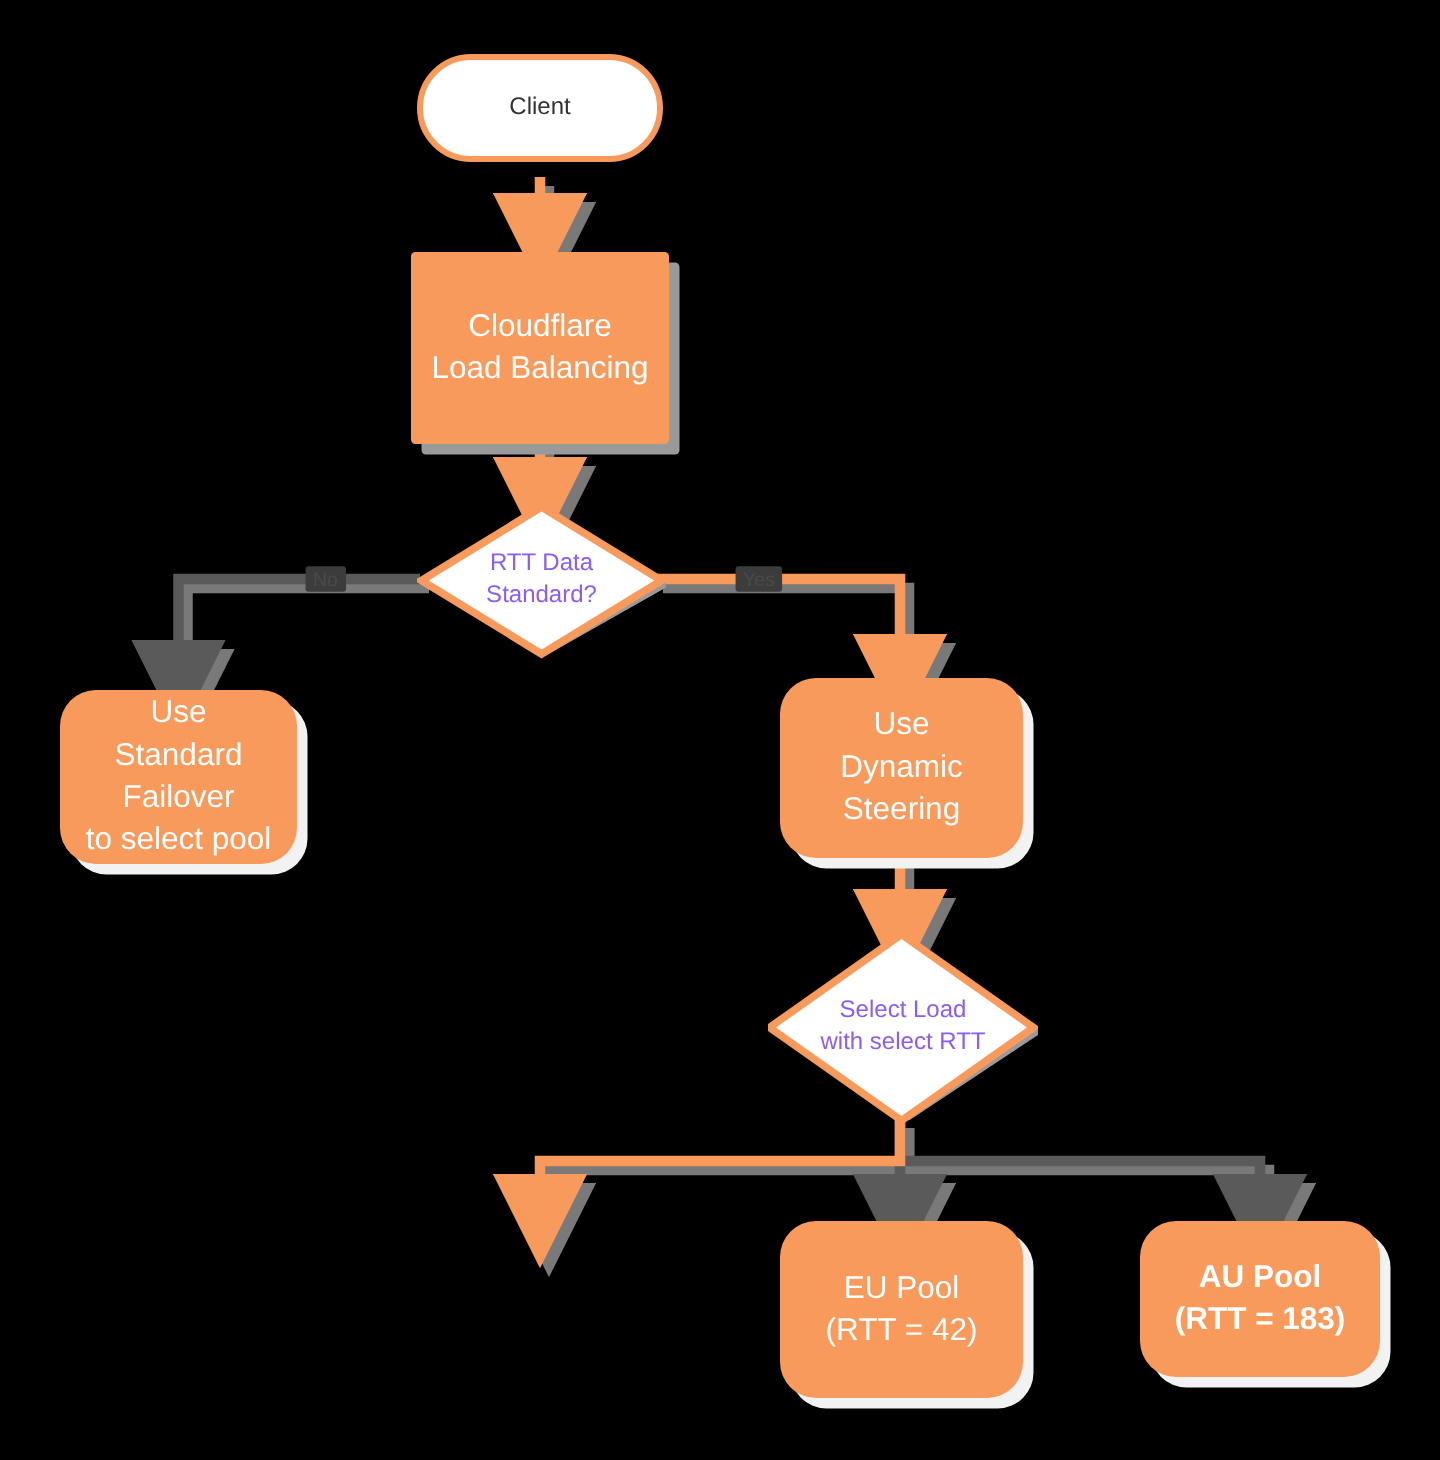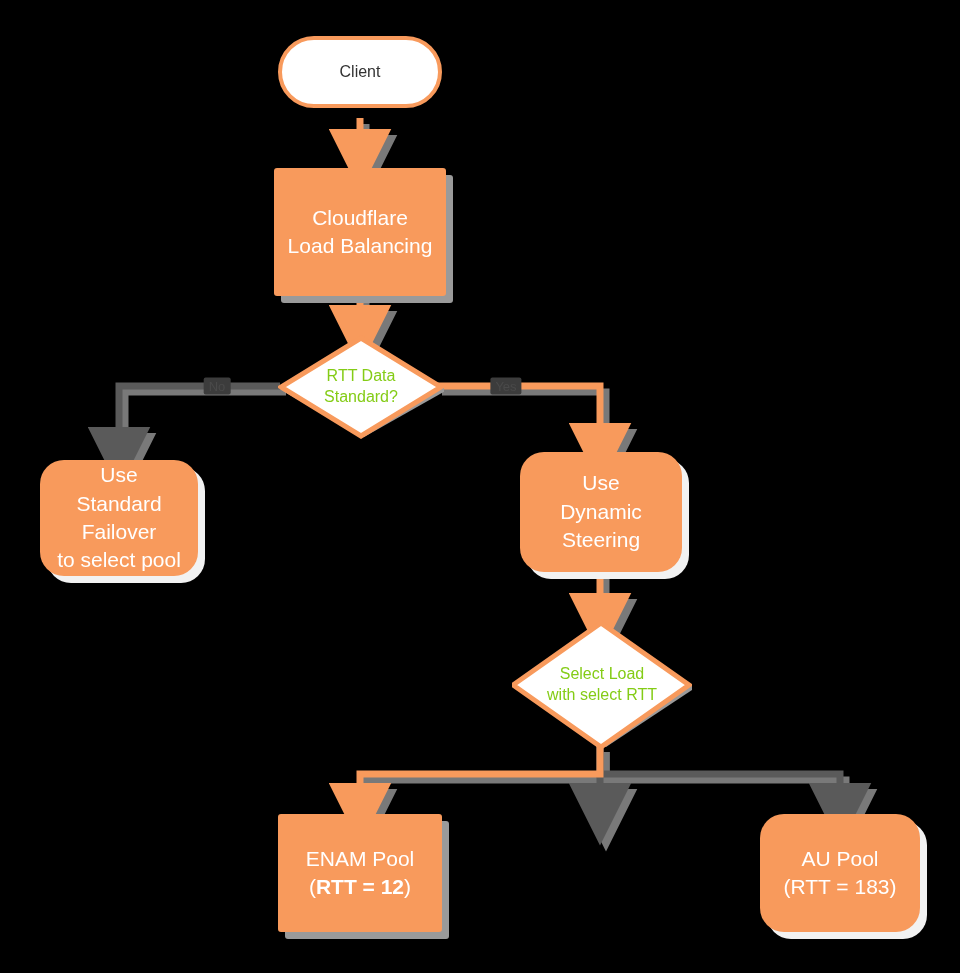--- a/index.html
+++ b/index.html
@@ -62,21 +62,21 @@
     width: 100%; height: 100%;
   }
   .diamond-wrap .dlabel {
     position: absolute;
     left: 0; top: 0;
     width: 100%; height: 100%;
     display: flex;
     align-items: center;
     justify-content: center;
     text-align: center;
-    color: #84cc16;
+    color: #8b5cf6;
     font-size: 16px;
     line-height: 1.3;
     pointer-events: none;
   }
 
   
   .edge-label {
     position: absolute;
     color: #4a4a4a;
     font-size: 13px;
@@ -180,29 +180,29 @@
       <polygon points="89,3 177,65 89,127 1,65" fill="#ffffff" stroke="#f89a5c" stroke-width="5"></polygon>
     </svg>
     <div class="dlabel">
       <div>
         <span>Select Load</span><br>
         <span>with select RTT</span>
       </div>
     </div>
   </div>
 
-  <div class="node proc sh-gray" style="left:278px; top:814px; width:164px; height:118px;">
-    <span class="txt">
-      <span>ENAM Pool</span><br>
-      <span>(</span><span class="b">RTT = 12</span><span>)</span>
-    </span>
-  </div>
-
-
-  <div class="node proc rounded sh-white" style="left:760px; top:814px; width:160px; height:118px;">
+
+  <div class="node proc rounded sh-white" style="left:520px; top:814px; width:162px; height:118px;">
+    <span class="txt">
+      <span>EU Pool</span><br>
+      <span>(RTT = 42)</span>
+    </span>
+  </div>
+
+  <div class="node proc rounded sh-white" style="left:760px; top:814px; width:160px; height:104px;font-weight:bold;">
     <span class="txt">
       <span>AU Pool</span><br>
       <span>(RTT = 183)</span>
     </span>
   </div>
 
   <div class="edge-label" style="left:217px; top:386px;">No</div>
   <div class="edge-label" style="left:506px; top:386px;">Yes</div>
 
 </div>

